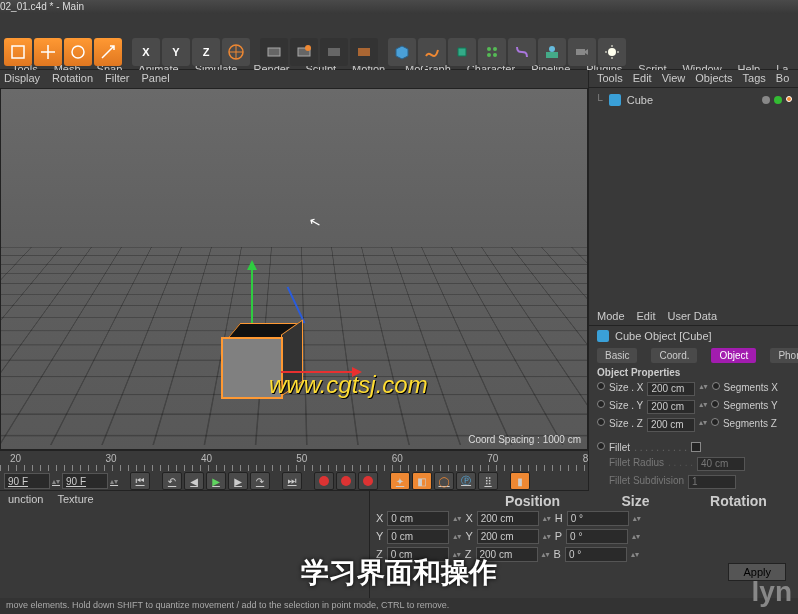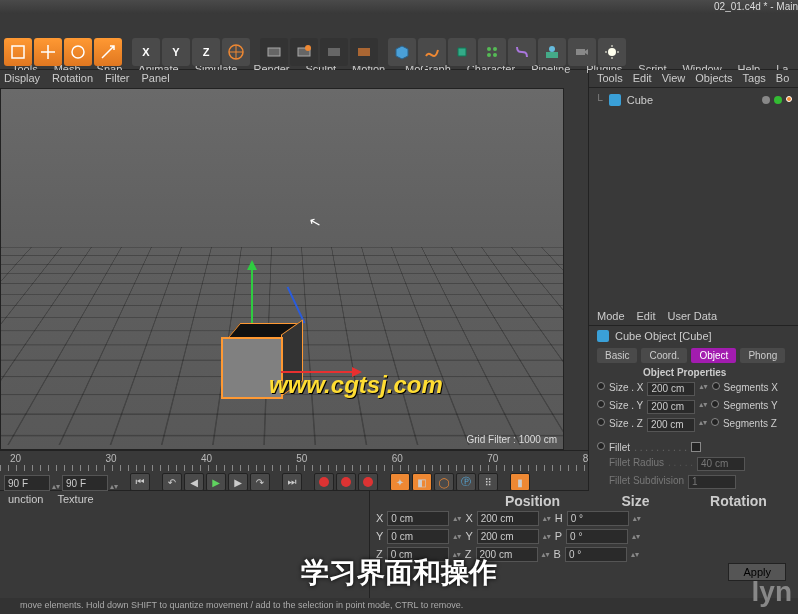--- a/index.html
+++ b/index.html
@@ -1,79 +1,79 @@
 <!DOCTYPE html>
 <html><head>
 <meta charset="utf-8">
 <style>
 * { margin: 0; padding: 0; box-sizing: border-box; font-family: Arial, sans-serif; }
 body { background: #393939; width: 798px; height: 614px; overflow: hidden; position: relative; color: #ccc; font-size: 11px; }
-.titlebar { background: linear-gradient(#4a4a4a,#383838); height: 14px; text-align: right; font-size: 10px; color: #ddd; line-height: 14px; }
+.titlebar { background: linear-gradient(#4a4a4a,#383838); height: 14px; text-align: left; font-size: 10px; color: #ddd; line-height: 14px; }
 .menubar { background: #393939; height: 20px; display: flex; padding: 0 4px; }
 .menubar span { padding: 3px 8px; cursor: default; margin-top: 46px; }
 .toolbar { background: #393939; height: 36px; display: flex; align-items: center; padding: 0 4px; gap: 2px; border-bottom: 1px solid #222; }
 .tbtn { width: 28px; height: 28px; border-radius: 3px; display: flex; align-items: center; justify-content: center; background: #4a4a4a; }
 .tbtn.orange { background: linear-gradient(#ff9933,#e07720); }
 .tbtn.dark { background: #333; }
-.main { display: flex; height: 380px; gap: 24px; }
+.main { display: flex; height: 380px; }
 .viewport-area { flex: 1; display: flex; flex-direction: column; background: #666; }
 .view-tabs { background: #393939; height: 18px; display: flex; padding: 2px 4px; gap: 12px; }
 .viewport { flex: 1; background: linear-gradient(#6a6a6a 0%, #606060 40%, #585858 100%); position: relative; overflow: hidden; border: 1px solid #222; }
 .grid-floor { position: absolute; left: 0; right: 0; top: 44%; bottom: 0; background:
   repeating-linear-gradient(to right, rgba(0,0,0,0.25) 0 1px, transparent 1px 30px),
   repeating-linear-gradient(to bottom, rgba(0,0,0,0.25) 0 1px, transparent 1px 14px);
   transform: perspective(400px) rotateX(55deg); transform-origin: top center; }
 .cube { position: absolute; left: 220px; top: 248px; width: 62px; height: 62px; }
 .cube-top { position: absolute; width: 62px; height: 22px; top: -14px; left: 10px; background: #111; transform: skewX(-40deg); border: 1px solid #ff9933; }
 .cube-front { position: absolute; width: 62px; height: 62px; background: #808080; border: 2px solid #ff9933; }
 .cube-side { position: absolute; width: 22px; height: 62px; right: -20px; top: -10px; background: #333; transform: skewY(-35deg); border: 1px solid #ff9933; }
 .axis-y { position: absolute; left: 250px; top: 174px; width: 2px; height: 78px; background: #2ecc40; }
 .axis-y:before { content:''; position:absolute; top:-8px; left:-4px; border:5px solid transparent; border-bottom:10px solid #2ecc40; }
 .axis-x { position: absolute; left: 280px; top: 282px; width: 78px; height: 2px; background: #e83030; }
 .axis-x:after { content:''; position:absolute; right:-8px; top:-4px; border:5px solid transparent; border-left:10px solid #e83030; }
 .axis-z { position: absolute; left: 294px; top: 196px; width: 2px; height: 40px; background: #2a5cdd; transform: rotate(-25deg); }
-.watermark { position: absolute; left: 268px; top: 282px; color: #ffdd33; font-size: 24px; font-weight: bold; font-style: italic; text-shadow: 1px 1px 0 #000; }
+.watermark { position: absolute; left: 268px; top: 282px; color: #ffdd33; font-size: 24px; font-weight: normal; font-style: italic; text-shadow: 1px 1px 0 #000; }
 .grid-label { position: absolute; right: 6px; bottom: 4px; font-size: 10px; color: #ddd; }
 .cursor { position: absolute; left: 308px; top: 125px; font-size: 14px; color: #fff; transform: rotate(-15deg); }
 .right-panel { width: 210px; background: #393939; border-left: 1px solid #222; display: flex; flex-direction: column; }
 .obj-menu { height: 18px; display: flex; gap: 10px; padding: 2px 8px; border-bottom: 1px solid #222; }
 .obj-tree { flex: 1; padding: 6px; }
 .obj-row { display: flex; align-items: center; gap: 6px; }
 .cube-icon { width: 12px; height: 12px; background: #3aa0d8; border-radius: 2px; }
 .dots { margin-left: auto; display: flex; gap: 4px; }
 .dot { width: 8px; height: 8px; border-radius: 50%; }
 .timeline { background: #393939; height: 40px; border-top: 1px solid #222; }
 .ruler { height: 20px; display: flex; justify-content: space-between; padding: 2px 10px; font-size: 10px; color: #bbb; position: relative; }
 .ruler:after { content:''; position:absolute; left:0; right:0; bottom:0; height:6px; background: repeating-linear-gradient(to right, #888 0 1px, transparent 1px 8px); }
-.tctrl { height: 20px; display: flex; align-items: flex-end; gap: 2px; padding: 0 4px; }
+.tctrl { height: 20px; display: flex; align-items: center; gap: 2px; padding: 0 4px; text-decoration: underline; }
 .tfield { width: 46px; height: 16px; background: #2a2a2a; border: 1px solid #555; font-size: 10px; padding: 0 3px; display: flex; align-items: center; }
 .pbtn { width: 20px; height: 18px; background: #4a4a4a; border: 1px solid #222; border-radius: 2px; display: flex; align-items: center; justify-content: center; font-size: 10px; }
 .pbtn.play { color: #5fd35f; }
 .pbtn.red { background: #444; }
 .pbtn.red span { width:10px; height:10px; border-radius:50%; background:#d33; display:block; }
 .bottom-area { display: flex; height: 128px; background: #393939; border-top: 1px solid #222; }
 .mat-panel { width: 370px; border-right: 1px solid #222; }
 .mat-tabs { height: 18px; display: flex; gap: 14px; padding: 2px 8px; }
 .coord-panel { flex: 1; }
 .coord-head { height: 18px; display: flex; padding: 2px 8px; }
 .coord-head span { flex: 1; text-align: center; font-weight: bold; font-size: 14px; }
 .coord-row { display: flex; height: 18px; padding: 1px 6px; gap: 4px; align-items: center; }
 .cfield { width: 62px; height: 15px; background: #2a2a2a; border: 1px solid #555; font-size: 10px; padding: 0 3px; display: flex; align-items: center; }
 .arrows { font-size: 8px; color: #888; }
 .apply-btn { background: #555; border: 1px solid #222; padding: 2px 14px; font-size: 11px; margin-left: auto; margin-right: 6px; }
-.statusbar { position: absolute; bottom: 0; left: 0; right: 0; height: 16px; background: #333; font-size: 9px; color: #aaa; padding: 2px 20px; }
+.statusbar { position: absolute; bottom: 0; left: 0; right: 0; height: 16px; background: #333; font-size: 9px; color: #aaa; padding: 2px 6px; }
 .subtitle { position: absolute; bottom: 22px; left: 50%; transform: translateX(-50%); font-size: 28px; color: #fff; font-weight: bold; text-shadow: 0 0 4px #000; }
 .lyn { position: absolute; bottom: 6px; right: 6px; font-size: 28px; color: #888; font-weight: bold; }
 .attr-panel { position: absolute; right: 0; top: 308px; width: 210px; background: #393939; border-left: 1px solid #222; }
 .attr-tabs { height: 18px; display: flex; gap: 12px; padding: 2px 8px; border-bottom: 1px solid #222; }
 .attr-title { padding: 4px 8px; display: flex; align-items: center; gap: 6px; }
-.attr-subtabs { display: flex; gap: 4px; padding: 2px 8px; text-align: center; }
+.attr-subtabs { display: flex; gap: 14px; padding: 2px 8px; text-align: center; }
 .subtab { padding: 2px 8px; background: #4a4a4a; font-size: 10px; border-radius: 2px; }
 .subtab.active { background: #a21caf; color: #fff; }
-.attr-section { padding: 2px 8px; font-weight: bold; font-size: 10px; margin-left: 46px; }
+.attr-section { padding: 2px 8px; font-weight: bold; font-size: 10px; }
 .attr-row { display: flex; align-items: flex-start; padding: 2px 8px; gap: 4px; font-size: 10px; }
 .aradio { width: 8px; height: 8px; border-radius: 50%; border: 1px solid #888; background: #222; }
 .afield { width: 48px; height: 14px; background: #2a2a2a; border: 1px solid #555; padding: 0 3px; }
 .acheck { width: 10px; height: 10px; border: 1px solid #888; background: #222; }
 svg { display: block; }
 </style>
 </head>
 <body>
 
 <div class="titlebar">02_01.c4d * - Main</div>
@@ -211,21 +211,21 @@
       <div class="grid-floor"></div>
       <div class="axis-y"></div>
       <div class="axis-z"></div>
       <div class="cube">
         <div class="cube-top"></div>
         <div class="cube-side"></div>
         <div class="cube-front"></div>
       </div>
       <div class="axis-x"></div>
       <div class="watermark">www.cgtsj.com</div>
-      <div class="grid-label">Grid Filter : 1000 cm</div>
+      <div class="grid-label">Coord Spacing : 1000 cm</div>
       <div class="cursor">↖</div>
     </div>
   </div>
   <div class="right-panel">
     <div class="obj-menu">
       <span>Tools</span>
       <span>Edit</span>
       <span>View</span>
       <span>Objects</span>
       <span>Tags</span>

